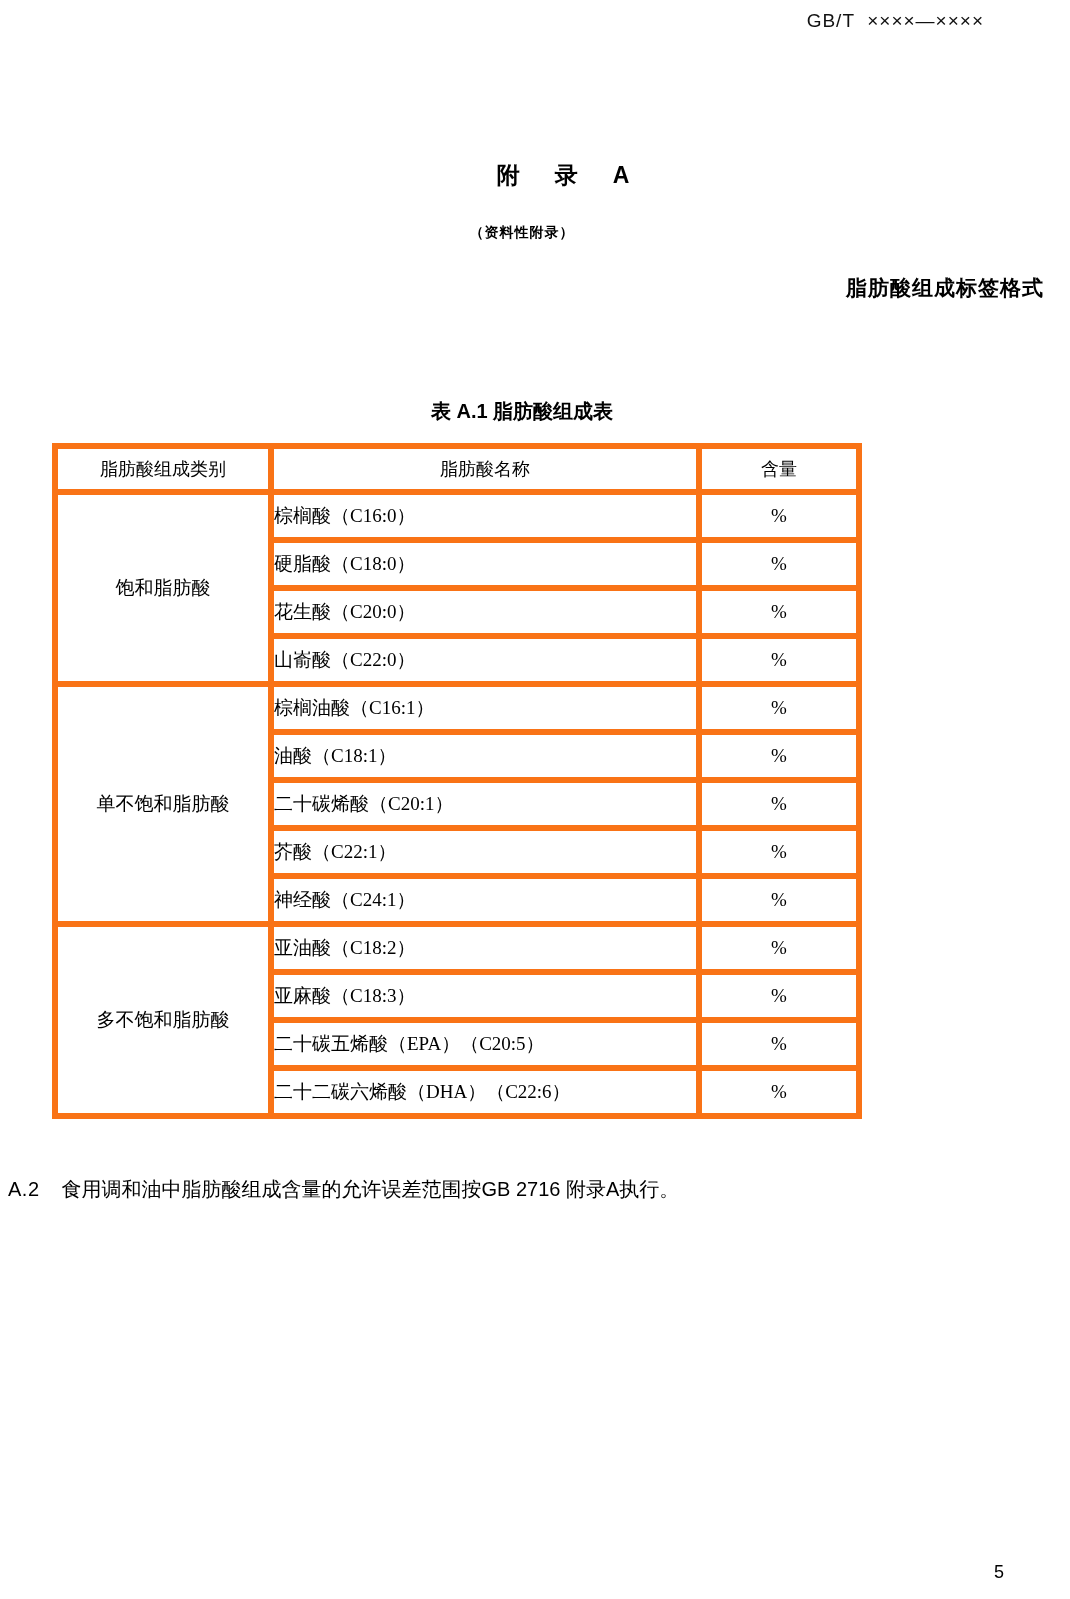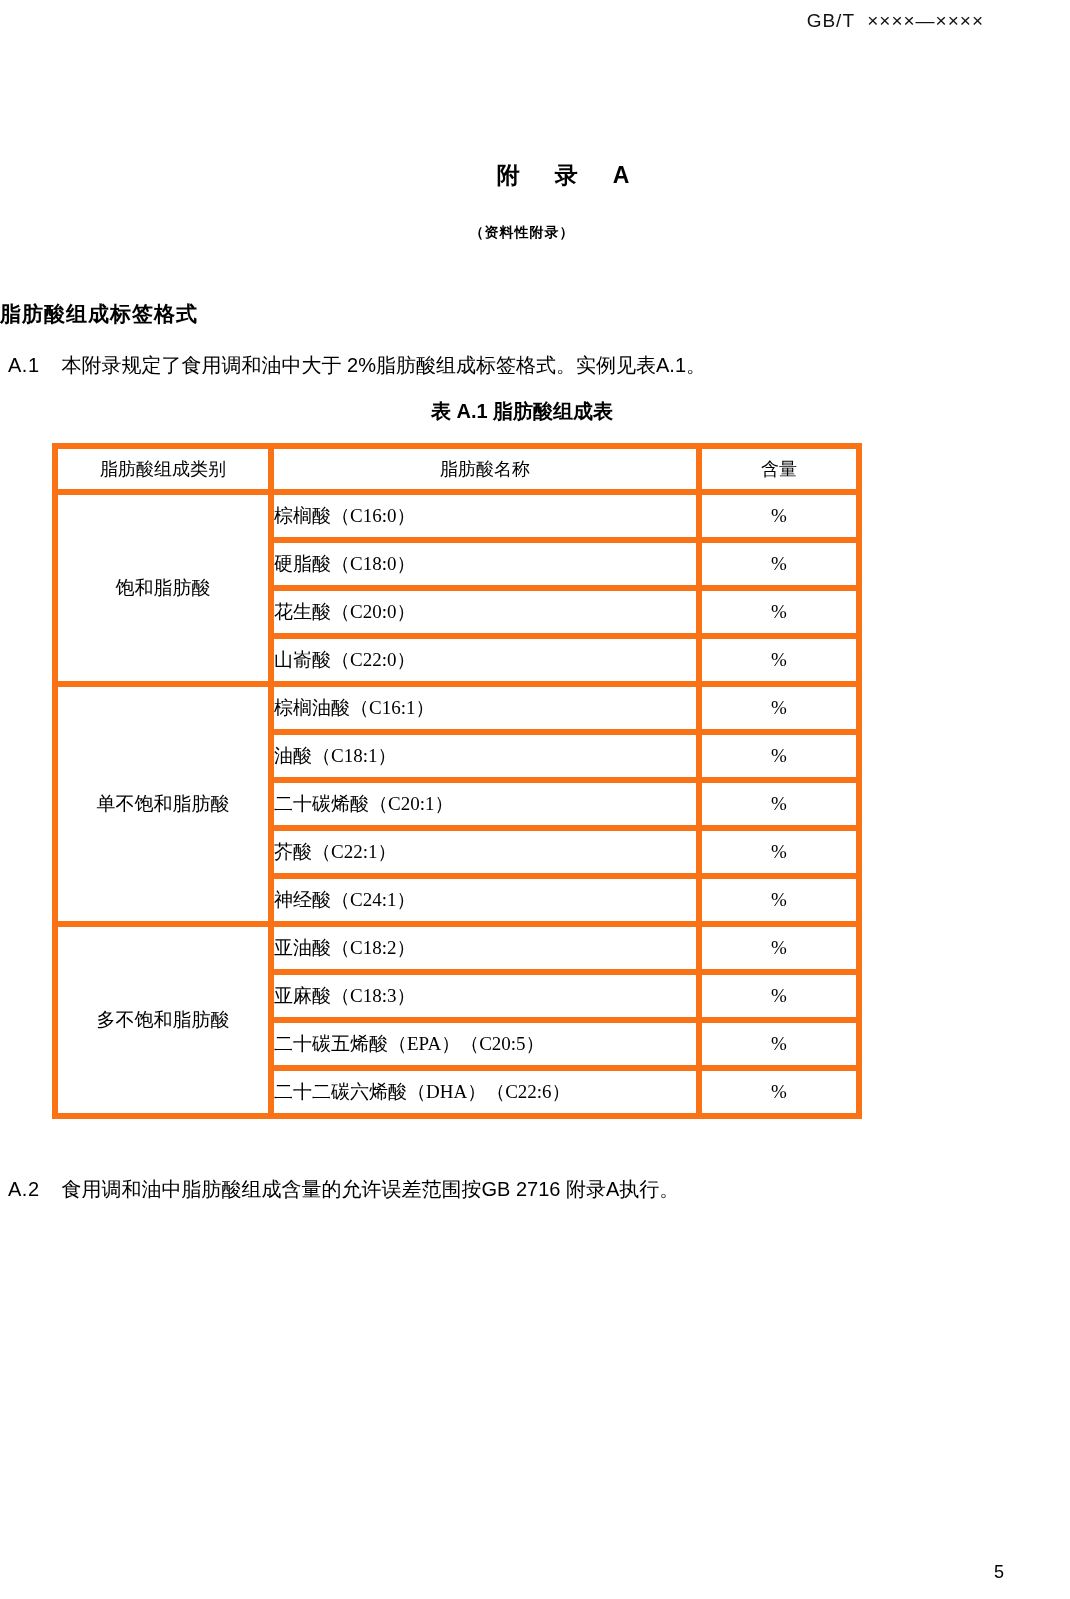--- a/index.html
+++ b/index.html
@@ -57,26 +57,25 @@
     font-family: Liberation Serif, serif;
     font-size: 14px;
     font-weight: bold;
     letter-spacing: 1px;
   }
   .appendix-subtitle {
     position: absolute;
     top: 274px;
     left: 0;
     width: 100%;
-    text-align: left;
+    text-align: right;
     font-family: "Liberation Sans", sans-serif;
     font-size: 21px;
     font-weight: bold;
     letter-spacing: 1px;
-    margin-top: 26px;
   }
 
   
   .para {
     position: absolute;
     font-family: "Liberation Sans", sans-serif;
     font-size: 20px;
     color: #000;
     white-space: nowrap;
   }
@@ -176,23 +175,20 @@
 <body>
 
 <div class="page">
 
   <div class="header">GB/T  ××××—××××</div>
 
   <div class="appendix-title">附　录　A</div>
   <div class="appendix-kind">（资料性附录）</div>
   <div class="appendix-subtitle">脂肪酸组成标签格式</div>
 
-  <div class="para para-a1">
-    <span class="num">A.1</span><span class="spacer"></span><span>本附录规定了食用调和油中大于 2%脂肪酸组成标签格式。实例见表A.1。</span>
-  </div>
 
   <div class="table-caption">表 A.1 脂肪酸组成表</div>
 
 
   <div class="table-wrap">
     <table class="fa-table">
       <colgroup>
         <col class="col-cat">
         <col class="col-name">
         <col class="col-content">

